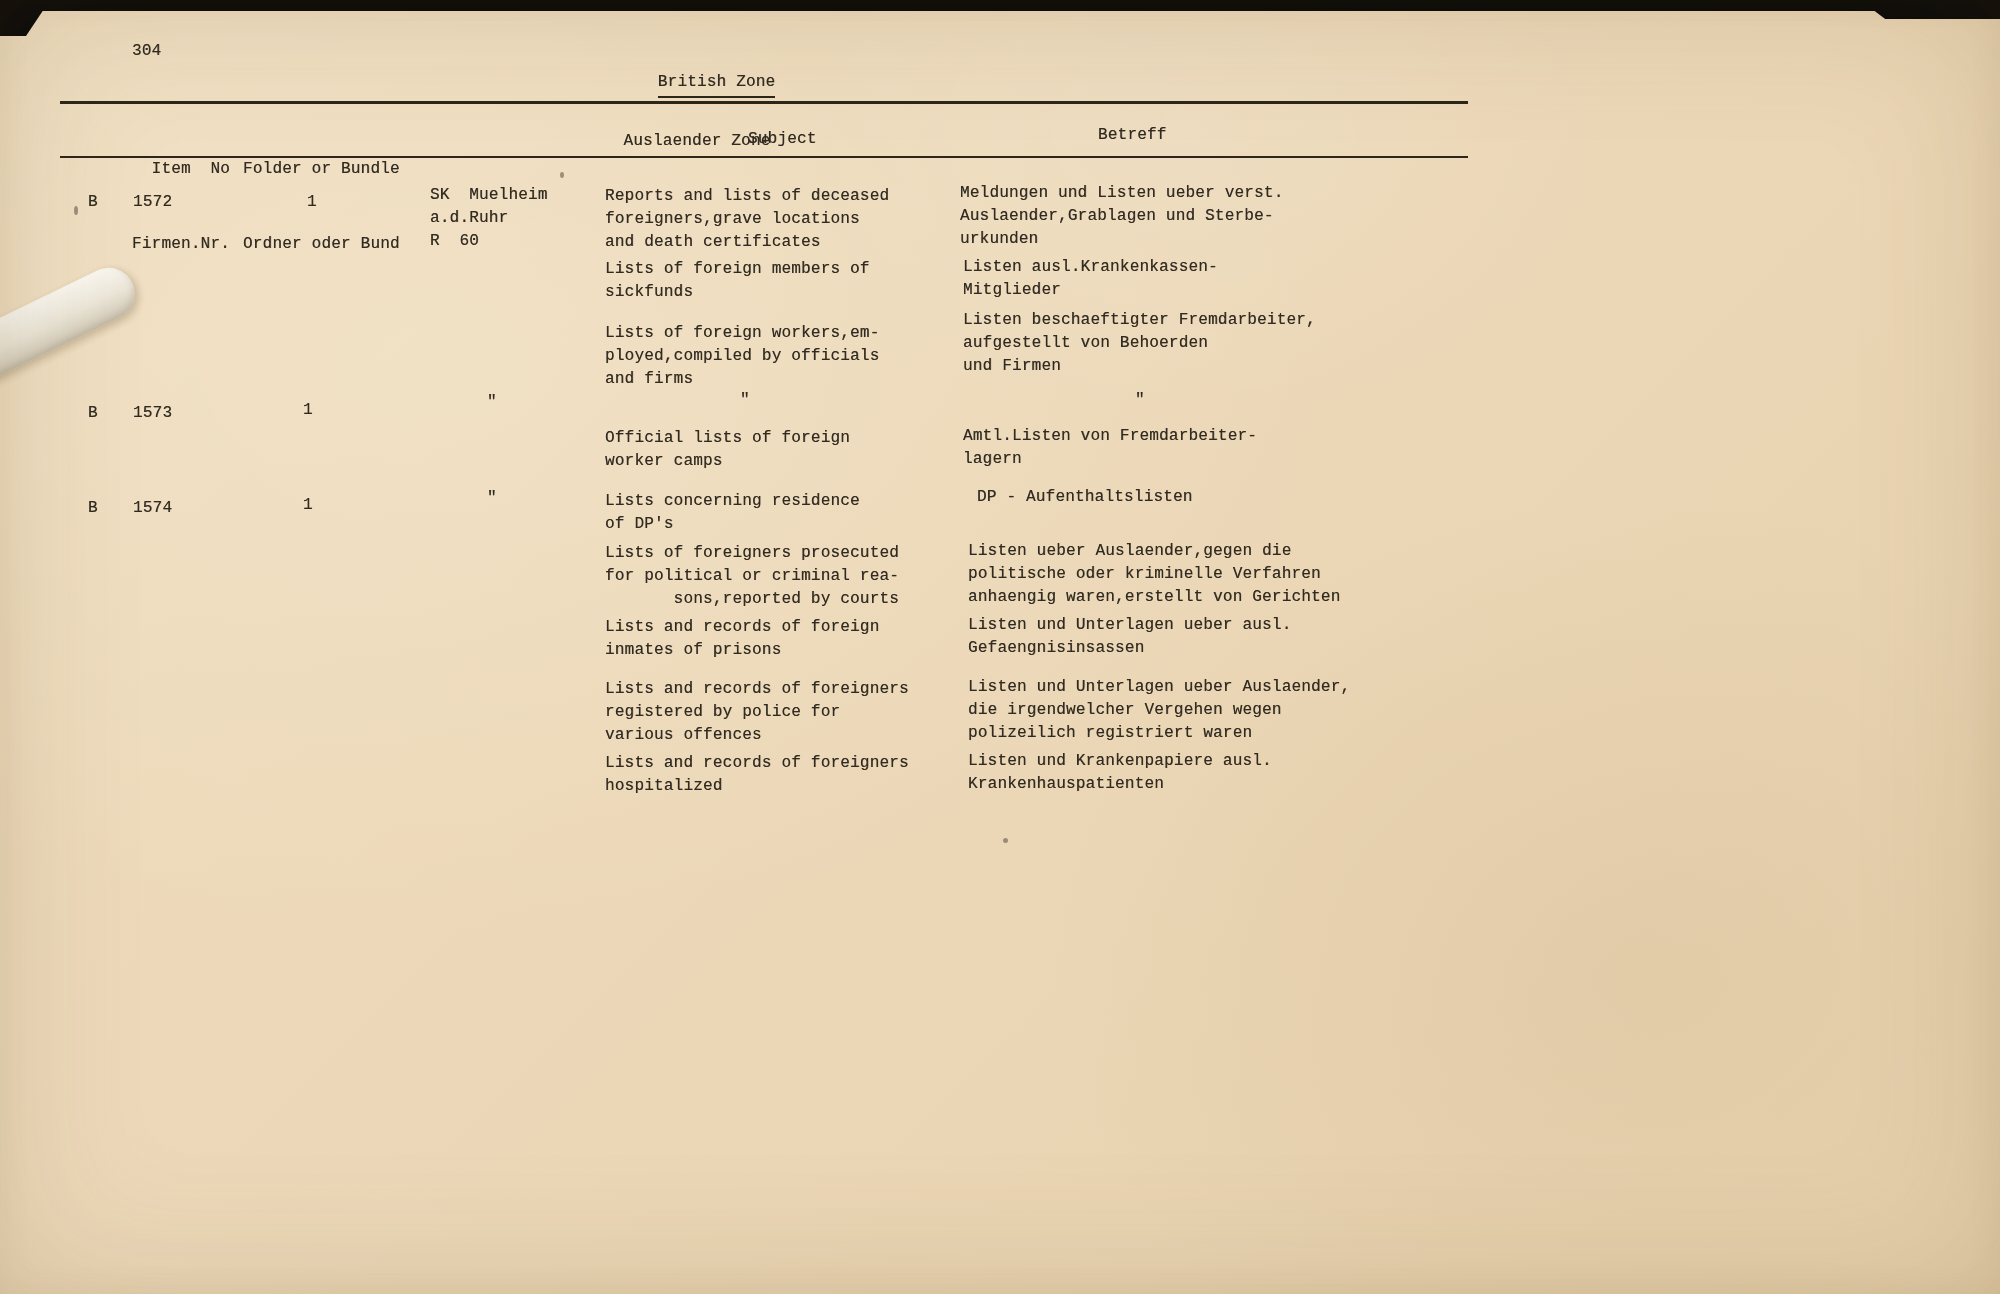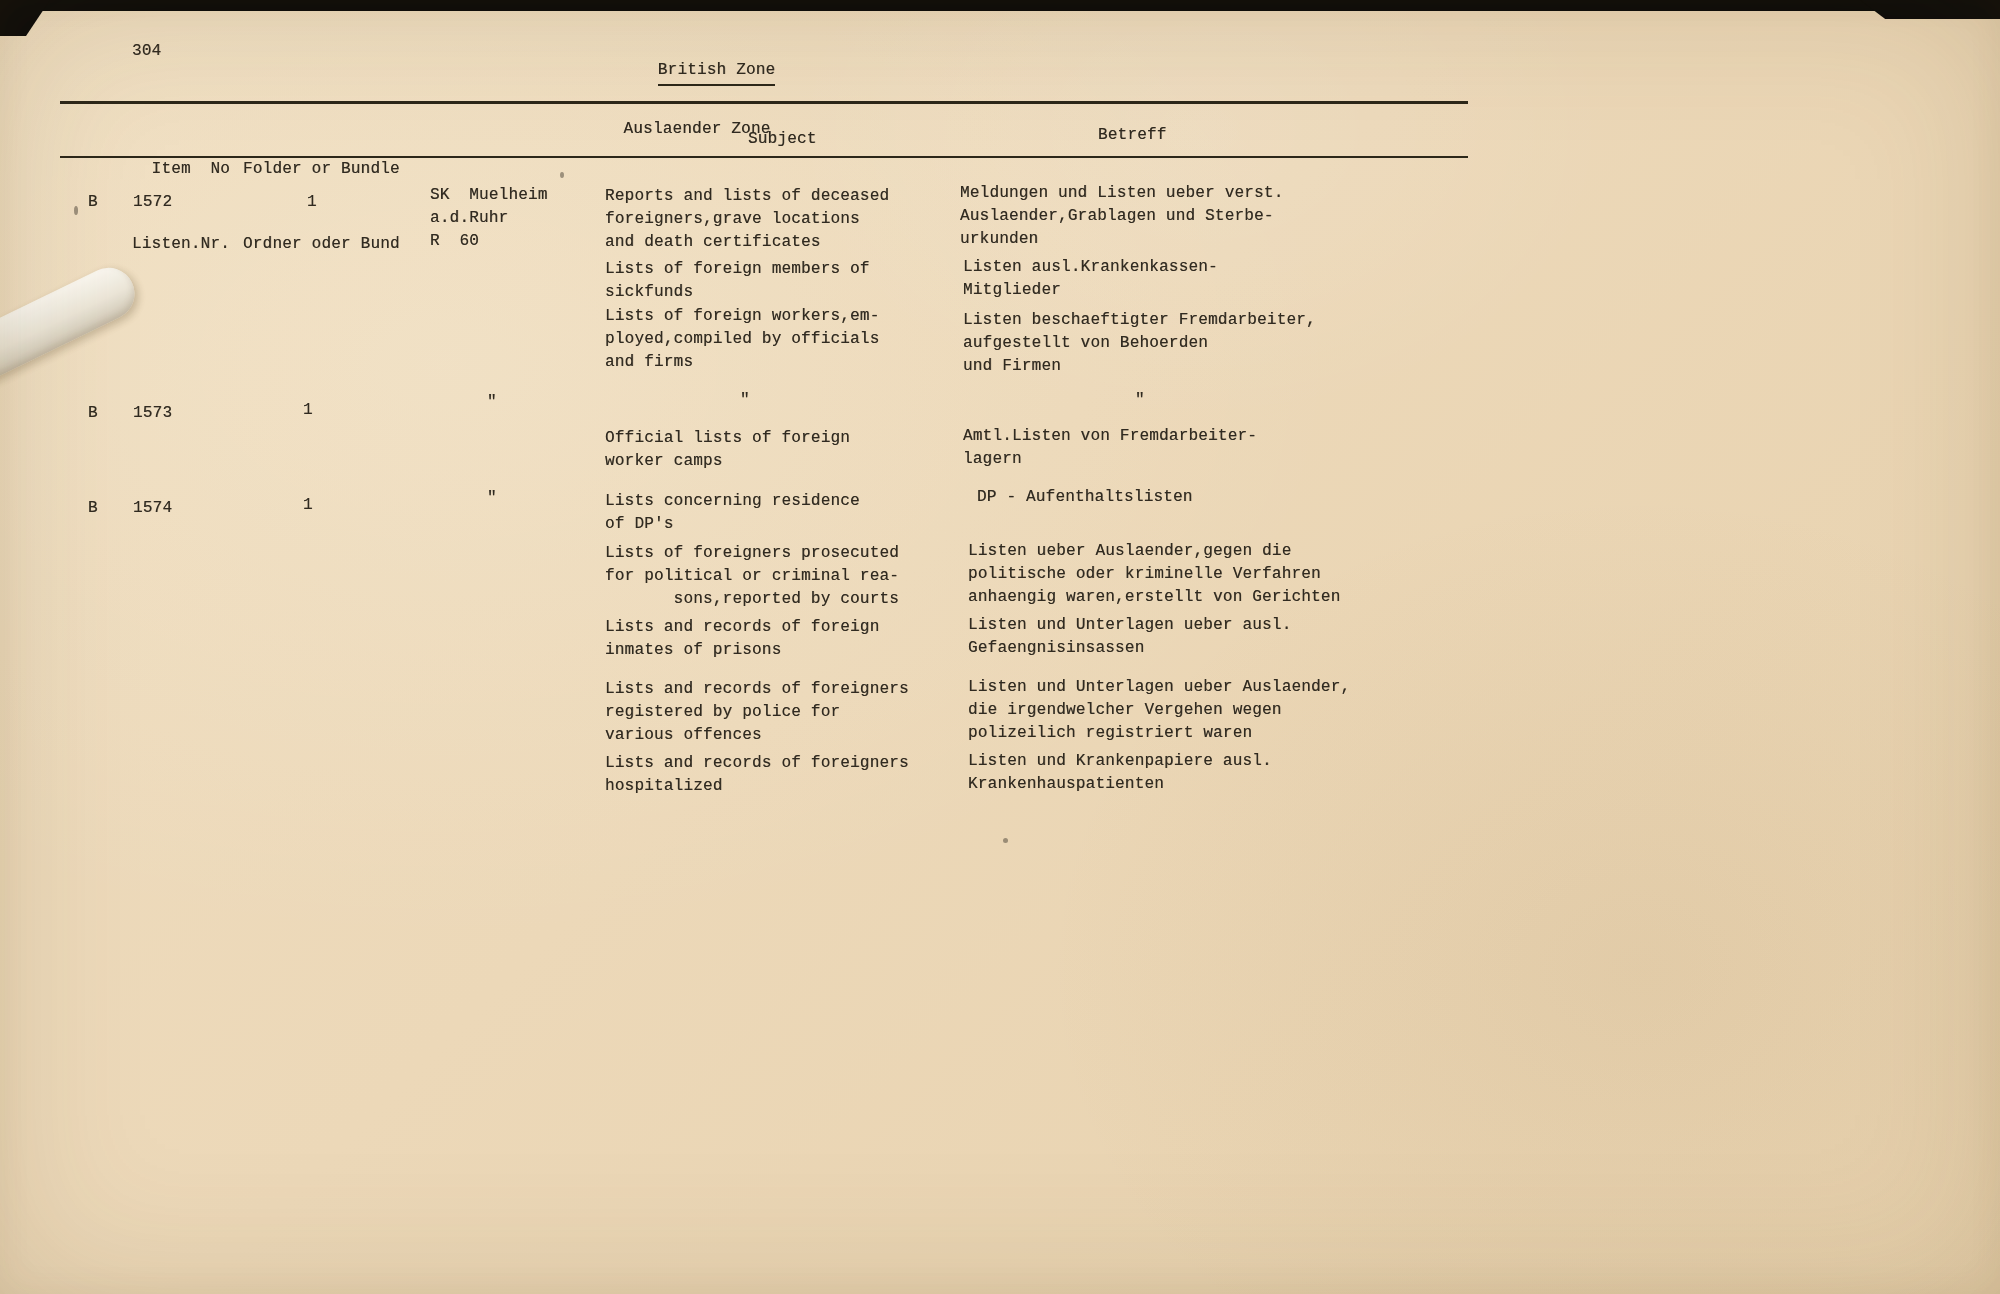--- a/index.html
+++ b/index.html
@@ -22,21 +22,21 @@
   .tw {
     position:absolute;
     font-size:16px;
     line-height:23px;
     white-space:pre-wrap;
     letter-spacing:0.2px;
     text-shadow: 0.35px 0.35px 0 rgba(48,42,32,0.55);
   }
   .hdr { line-height:25px;text-align:right; }
   .rule { position:absolute; background:#2c2719; }
-  .underlined { display:inline-block; border-bottom:2px solid #2c2719; padding-bottom:2px; }
+  .underlined { display:inline-block; border-bottom:2px solid #2c2719; padding-bottom:2px;margin-top:12px; }
   .title-wrap { text-align:center; }
   .title-de { margin-top:9px; }
   .right-align { text-align:right; }
   .edge { position:absolute; background:#0a0a0a; }
   .edge-top { top:0; left:0; width:2000px; height:11px; }
   .edge-tl { top:0; left:0; width:50px; height:36px; clip-path:polygon(0 0,100% 0,52% 100%,0 100%); }
   .edge-tr { top:0; right:0; width:140px; height:19px; clip-path:polygon(0 0,100% 0,100% 100%,18% 100%); }
   .clip {
     position:absolute; left:-64px; top:352px; width:218px; height:52px;
     border-radius:28px;
@@ -66,21 +66,21 @@
   <div class="tw title-wrap" style="left:557px;top:36px;width:280px;">
     <span class="underlined">British Zone</span>
     <div class="title-de">Auslaender Zone</div>
   </div>
 
   <div class="rule" style="left:60px;top:101px;width:1408px;height:3px;"></div>
   <div class="rule" style="left:60px;top:156px;width:1408px;height:2px;"></div>
 
   <div class="tw hdr" style="left:132px;top:107px;">
     <div>Item  No</div>
-    <div>Listen.Nr.</div>
+    <div>Firmen.Nr.</div>
   </div>
   <div class="tw hdr" style="left:243px;top:107px;">
     <div>Folder or Bundle</div>
     <div>Ordner oder Bund</div>
   </div>
   <div class="tw" style="left:748px;top:128px;">Subject</div>
   <div class="tw" style="left:1098px;top:124px;">Betreff</div>
 
   <div class="tw" style="left:88px;top:191px;">B</div>
   <div class="tw" style="left:133px;top:191px;">1572</div>
@@ -94,21 +94,21 @@
 and death certificates</div>
   <div class="tw" style="left:960px;top:182px;">Meldungen und Listen ueber verst.
 Auslaender,Grablagen und Sterbe-
 urkunden</div>
 
   <div class="tw" style="left:605px;top:258px;">Lists of foreign members of
 sickfunds</div>
   <div class="tw" style="left:963px;top:256px;">Listen ausl.Krankenkassen-
 Mitglieder</div>
 
-  <div class="tw" style="left:605px;top:305px;">Lists of foreign workers,em-
+  <div class="tw" style="left:605px;top:322px;">Lists of foreign workers,em-
 ployed,compiled by officials
 and firms</div>
   <div class="tw" style="left:963px;top:309px;">Listen beschaeftigter Fremdarbeiter,
 aufgestellt von Behoerden
 und Firmen</div>
 
   <div class="tw" style="left:88px;top:402px;">B</div>
   <div class="tw" style="left:133px;top:402px;">1573</div>
   <div class="tw" style="left:303px;top:399px;">1</div>
   <div class="tw" style="left:487px;top:391px;">"</div>

